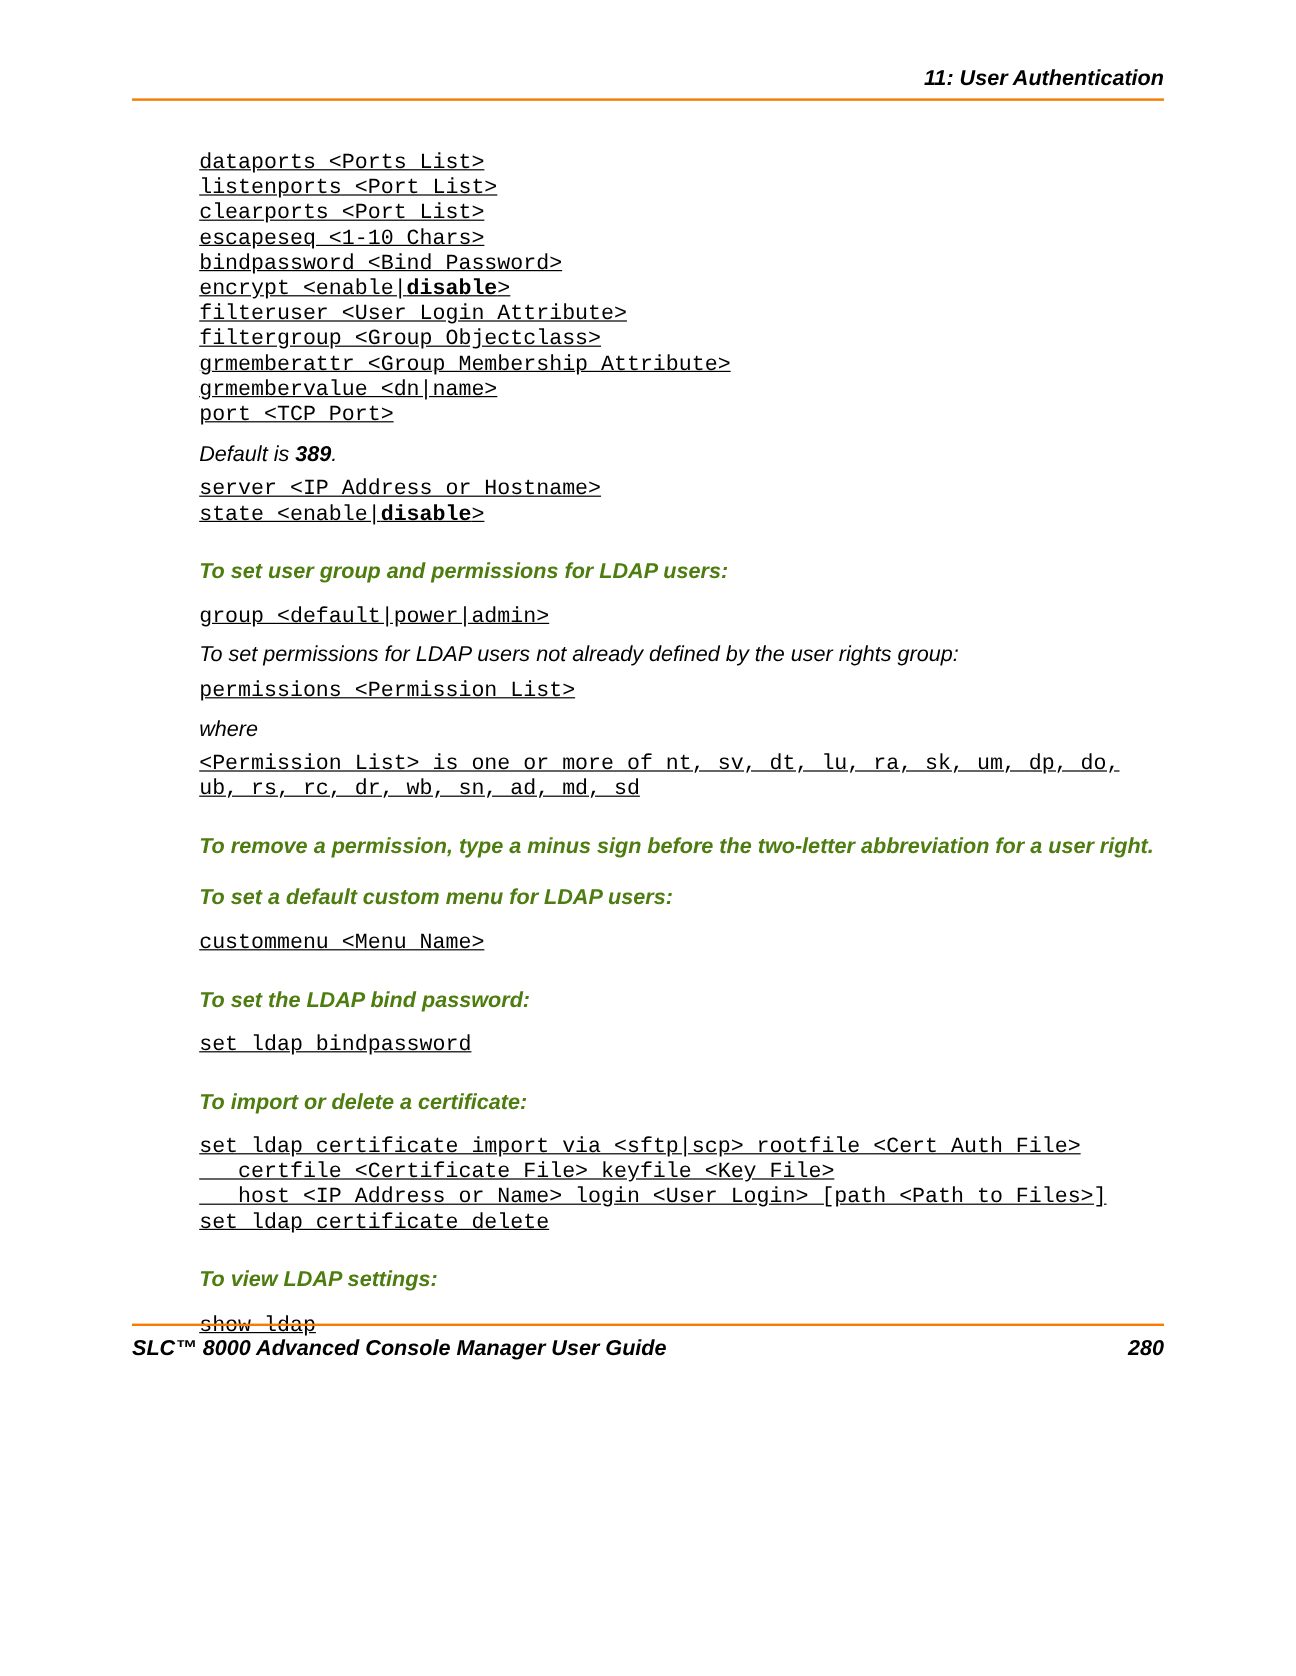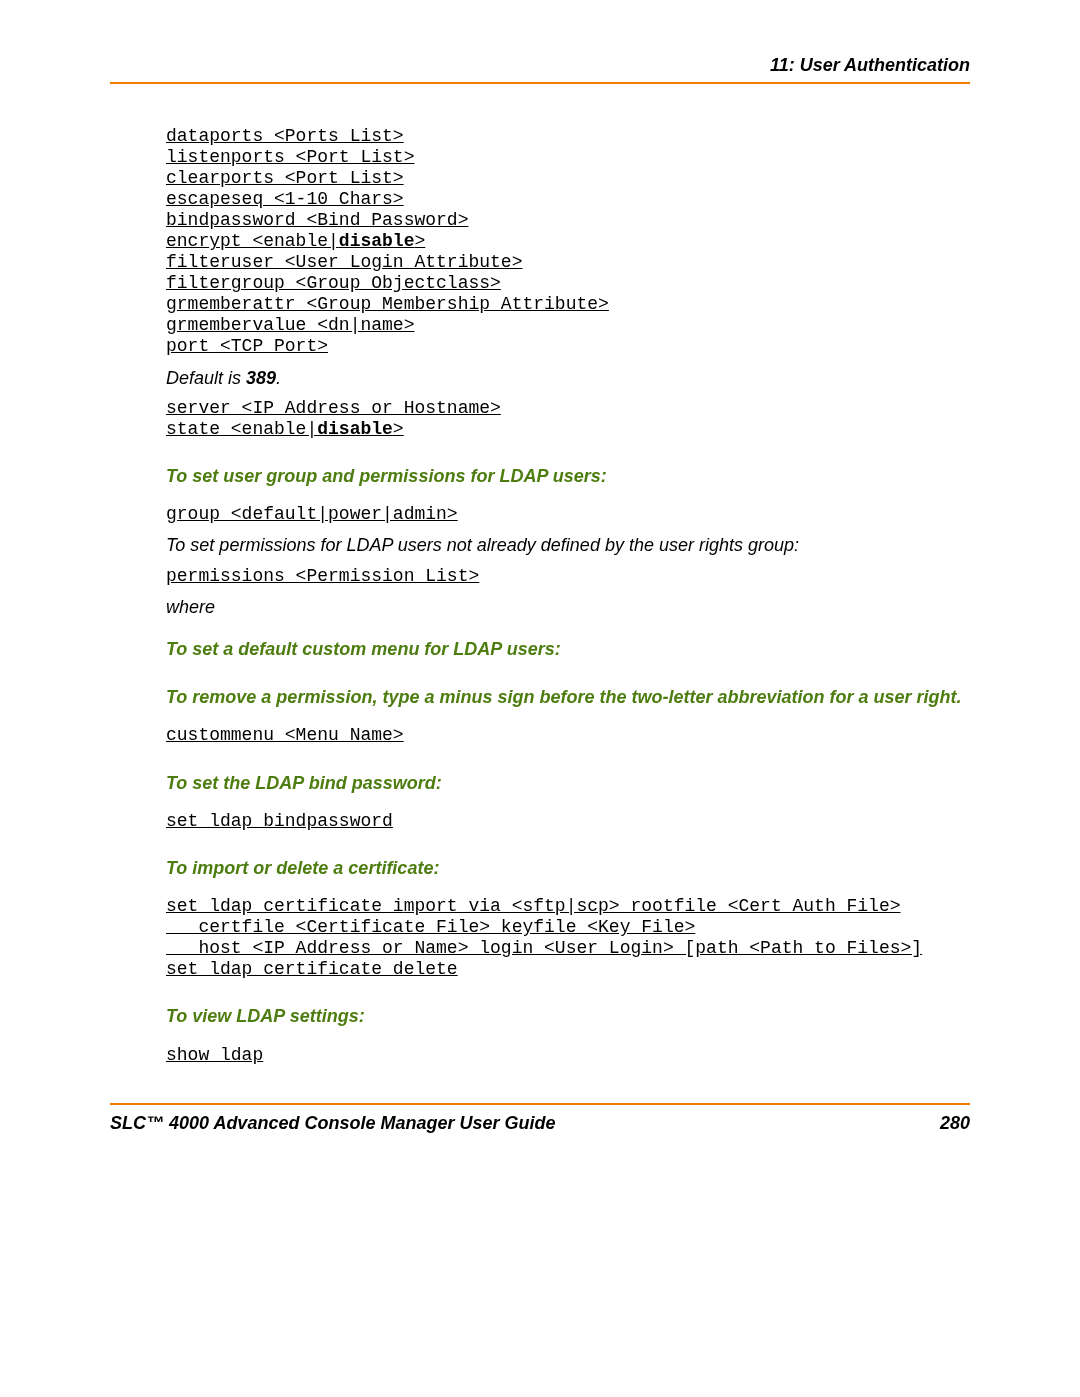--- a/index.html
+++ b/index.html
@@ -105,24 +105,26 @@
     <p class="orange-heading">To set user group and permissions for LDAP users:</p>
 
     <pre class="mono">group &lt;default|power|admin&gt;</pre>
 
     <p class="body-italic">To set permissions for LDAP users not already defined by the user rights group:</p>
 
     <pre class="mono">permissions &lt;Permission List&gt;</pre>
 
     <p class="body-italic">where</p>
 
+    <pre class="mono">&lt;Permission List&gt; is one or more of nt, sv, dt, lu, ra, sk, um, dp, do,
+ub, rs, rc, dr, wb, sn, ad, md, sd</pre>
+
+    <p class="orange-heading">To remove a permission, type a minus sign before the two-letter abbreviation for a user right.</p>
 
     <p class="orange-heading" style="margin-top:18px;">To set a default custom menu for LDAP users:</p>
-
-    <p class="orange-heading">To remove a permission, type a minus sign before the two-letter abbreviation for a user right.</p>
 
     <pre class="mono">custommenu &lt;Menu Name&gt;</pre>
 
     <p class="orange-heading">To set the LDAP bind password:</p>
 
     <pre class="mono">set ldap bindpassword</pre>
 
     <p class="orange-heading">To import or delete a certificate:</p>
 
     <pre class="mono"><span>set ldap certificate i</span><span>mport via &lt;sftp|scp&gt; rootfile &lt;Cert Auth File&gt;
@@ -130,16 +132,16 @@
    host &lt;IP Address or Name&gt; login &lt;User Login&gt; [path &lt;Path to Files&gt;]
 set ldap certificate delete</span></pre>
 
     <p class="orange-heading">To view LDAP settings:</p>
 
     <pre class="mono">show ldap</pre>
 
   </div>
 
   <div class="footer">
-    <span>SLC™ 4000 Advanced Console Manager User Guide</span>
+    <span>SLC™ 8000 Advanced Console Manager User Guide</span>
     <span>280</span>
   </div>
 </div>
 
 </body></html>

